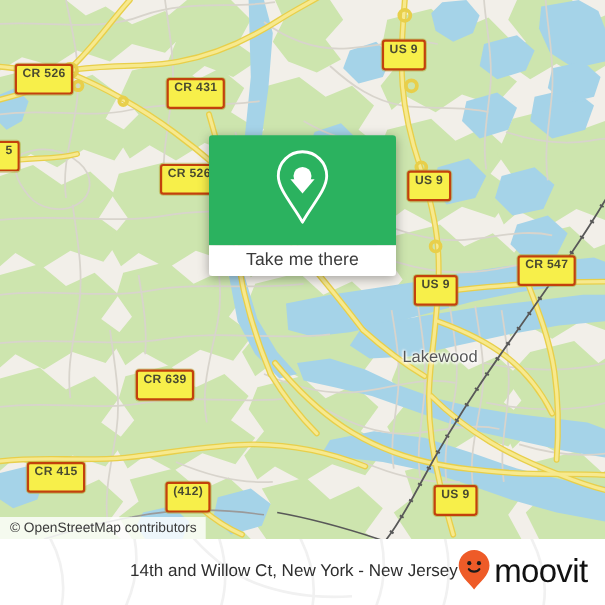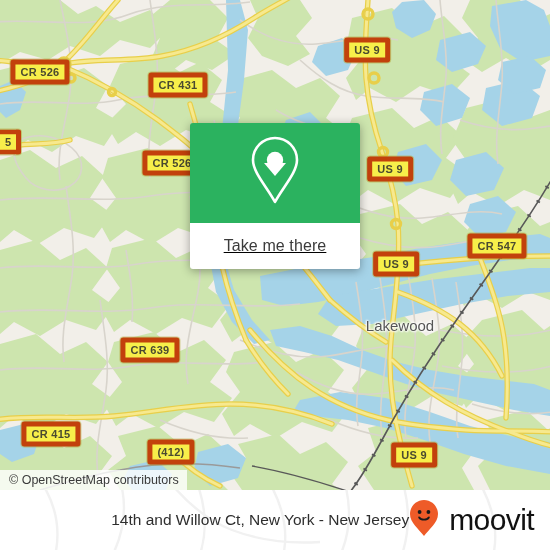--- a/index.html
+++ b/index.html
@@ -8,22 +8,22 @@
 
   #app{position:relative;width:550px;height:550px;overflow:hidden;}
 
   
   #map{position:absolute;left:0;top:0;width:550px;height:490px;
        background:#F2EFE9;overflow:hidden;}
   #map svg{position:absolute;left:0;top:0;display:block;}
 
   
   .shield{position:absolute;transform:translate(-50%,-50%);
-          background:#F7EF4A;border:5px solid #c2410c;border-radius:3px;
-          padding:1px 5px 2px 5px;
+          background:#F7EF4A;border:2px solid #c2410c;border-radius:3px;
+          padding:1px 5px 11px 5px;
           font-size:11px;font-weight:bold;color:#4A4A30;
           letter-spacing:.3px;line-height:12px;white-space:nowrap;
           box-shadow:0 0 0 1px rgba(180,170,60,.55);}
   .shield.cut{transform:translate(0,-50%);border-left:none;border-radius:0 3px 3px 0;}
 
   
   .place{position:absolute;transform:translate(-50%,-50%);
          font-size:15px;color:#555555;white-space:nowrap;
          text-shadow:0 0 2px #fff,0 0 3px #fff,1px 1px 2px #fff,-1px -1px 2px #fff;}
 
@@ -32,36 +32,36 @@
           background:rgba(255,255,255,.80);
           padding:3px 8px 3px 9px;
           font-size:12.5px;color:#3a3a3a;white-space:nowrap;text-align:center;}
 
   
   #card{position:absolute;left:190px;top:123px;width:170px;
         filter:drop-shadow(0 2px 5px rgba(0,0,0,.34));}
   #card-top{height:100px;background:#2BB25F;
             border-radius:3px 3px 0 0;
             display:flex;align-items:center;justify-content:center;}
-  #card-bottom{height:46px;background:#FFFFFF;border-radius:0 0 3px 3px;
-               display:flex;align-items:center;justify-content:center;text-decoration:underline;}
+  #card-bottom{height:28px;background:#FFFFFF;border-radius:0 0 3px 3px;
+               display:flex;align-items:center;justify-content:center;}
   #card-label{font-size:16px;color:#3b3b3b;letter-spacing:.1px;}
   #card-tail{position:absolute;left:50%;top:163px;margin-left:-11px;
              width:0;height:0;border-left:11px solid transparent;
              border-right:11px solid transparent;border-top:13px solid #FFFFFF;}
 
   
   #footer{position:absolute;left:0;top:490px;width:550px;height:60px;
           background:#FFFFFF;overflow:hidden;}
   #footer-bg{position:absolute;left:0;top:0;width:550px;height:60px;}
   #footer-row{position:absolute;left:0;top:0;width:550px;height:60px;
               display:flex;align-items:center;justify-content:flex-end;
               padding:0 16px 0 20px;box-sizing:border-box;}
   #footer-title{font-size:15.5px;color:#2e2e2e;white-space:nowrap;}
-  #brand{display:flex;align-items:center;gap:10px;}
+  #brand{display:flex;align-items:center;gap:3px;}
   #brand-word{font-size:30px;color:#111111;letter-spacing:-.6px;line-height:30px;}
 </style>
 </head>
 <body>
 
 <div id="app">
 
   <div id="map">
     <svg width="550" height="490" viewBox="0 0 550 490">
       <defs>

